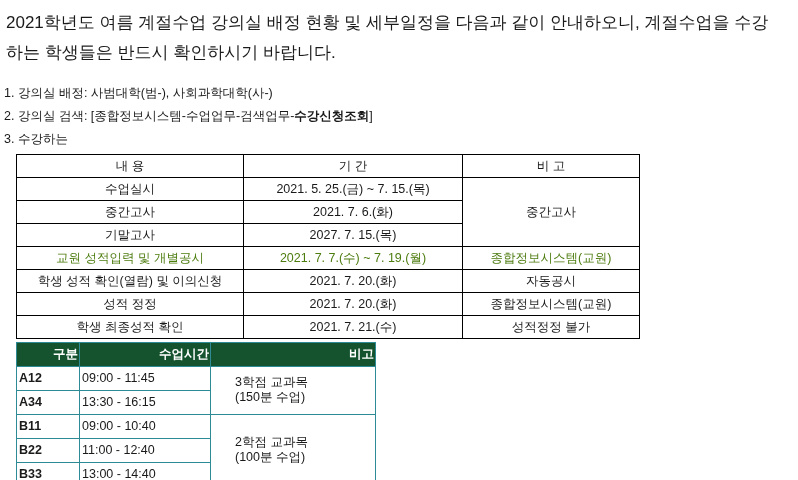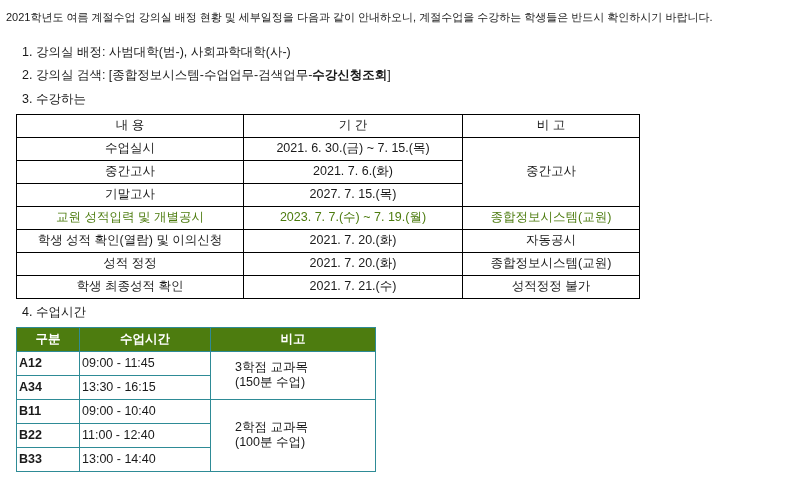--- a/index.html
+++ b/index.html
@@ -17,26 +17,26 @@
   }
   .page {
     position: relative;
     width: 798px;
     height: 480px;
     padding: 0;
   }
   .intro {
     padding: 8px 26px 0 6px;
     line-height: 1.75;
-    font-size: 11px;
+    font-size: 17px;
     color: #1a1a1a;
   }
   .lines {
     margin-top: 14px;
-    padding-left: 22px;
+    padding-left: 4px;
     line-height: 1.85;
     font-size: 12.5px;
   }
   .lines .line {
     white-space: nowrap;
   }
   .bold {
     font-weight: bold;
   }
   
@@ -68,26 +68,26 @@
   .tbl2-wrap {
     margin: 3px 0 0 16px;
   }
   table.t2 {
     border-collapse: collapse;
     table-layout: fixed;
     width: 350px;
     font-size: 12.5px;
   }
   table.t2 th {
-    background: #4d7c0f;
+    background: #14532d;
     color: #ffffff;
     font-weight: bold;
     border: 1px solid #2e8b96;
     height: 21px;
-    text-align: center;
+    text-align: right;
     vertical-align: middle;
   }
   table.t2 td {
     border: 1px solid #2e8b96;
     height: 21px;
     padding: 1px 2px;
     vertical-align: middle;
     line-height: 1.2;
   }
   table.t2 td.code {
@@ -127,34 +127,34 @@
       <thead>
         <tr>
           <th style="width:222px">내 용</th>
           <th style="width:214px">기 간</th>
           <th style="width:172px">비 고</th>
         </tr>
       </thead>
       <tbody>
         <tr>
           <td>수업실시</td>
-          <td>2021. 6. 30.(금) ~ 7. 15.(목)</td>
+          <td>2021. 5. 25.(금) ~ 7. 15.(목)</td>
           <td rowspan="3">중간고사</td>
         </tr>
         <tr>
           <td>중간고사</td>
           <td>2021. 7. 6.(화)</td>
         </tr>
         <tr>
           <td>기말고사</td>
           <td>2027. 7. 15.(목)</td>
         </tr>
         <tr>
           <td class="c-teal">교원 성적입력 및 개별공시</td>
-          <td class="c-teal">2023. 7. 7.(수) ~ 7. 19.(월)</td>
+          <td class="c-teal">2021. 7. 7.(수) ~ 7. 19.(월)</td>
           <td class="c-teal">종합정보시스템(교원)</td>
         </tr>
         <tr>
           <td>학생 성적 확인(열람) 및 이의신청</td>
           <td>2021. 7. 20.(화)</td>
           <td>자동공시</td>
         </tr>
         <tr>
           <td>성적 정정</td>
           <td>2021. 7. 20.(화)</td>
@@ -162,26 +162,20 @@
         </tr>
         <tr>
           <td>학생 최종성적 확인</td>
           <td>2021. 7. 21.(수)</td>
           <td>성적정정 불가</td>
         </tr>
       </tbody>
     </table>
   </div>
 
-  <div class="lines" style="margin-top:2px">
-    <div class="line">
-      <span>4.</span>
-      <span>수업시간</span>
-    </div>
-  </div>
 
   <div class="tbl2-wrap">
     <table class="t2">
       <thead>
         <tr>
           <th style="width:60px">구분</th>
           <th style="width:128px">수업시간</th>
           <th style="width:162px">비고</th>
         </tr>
       </thead>

